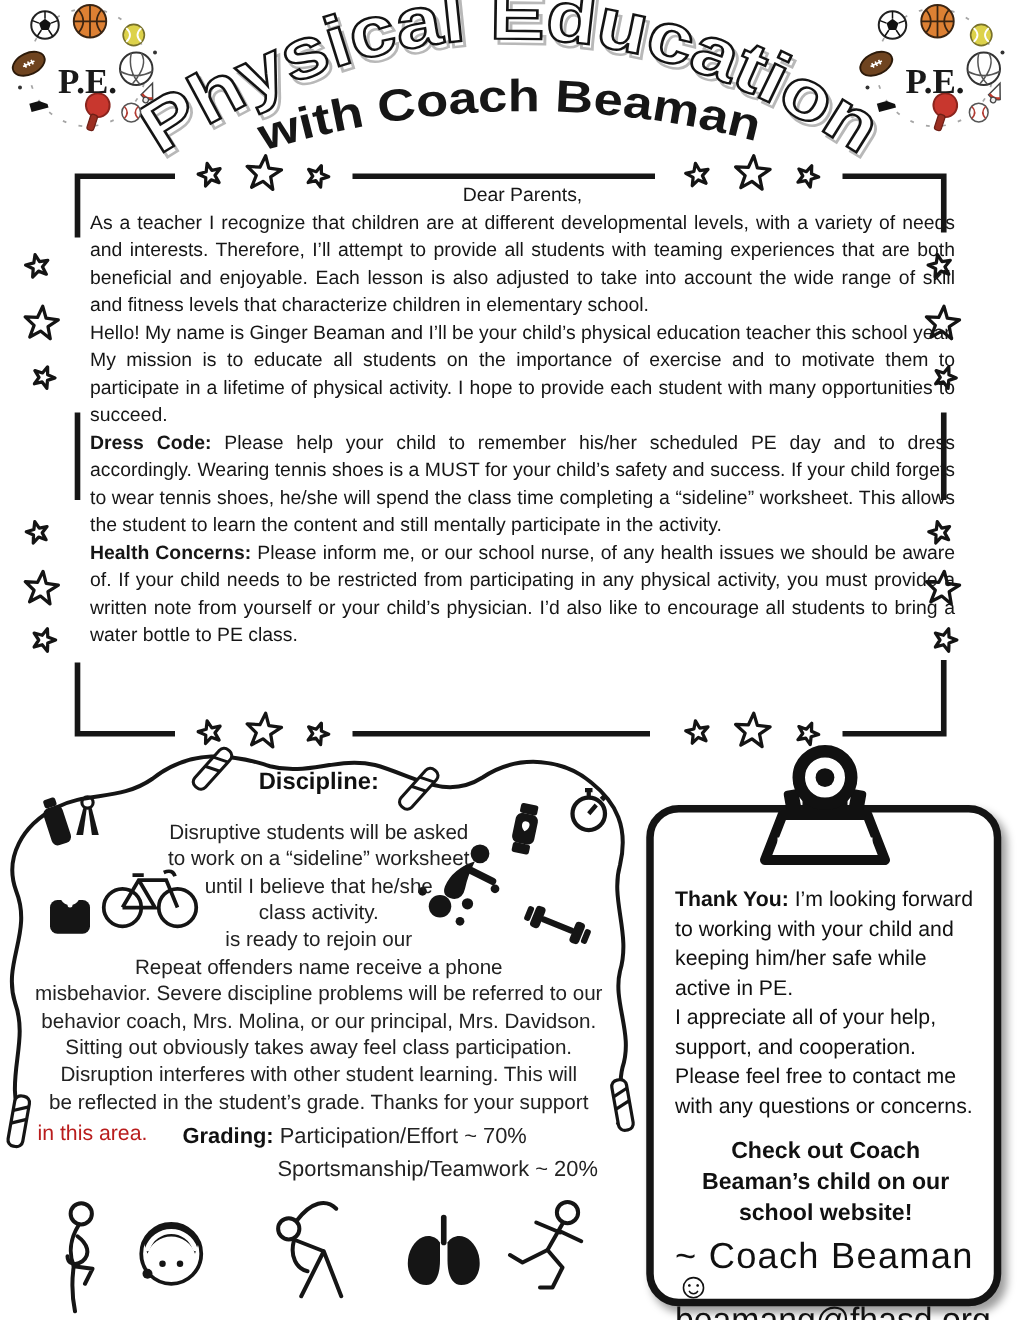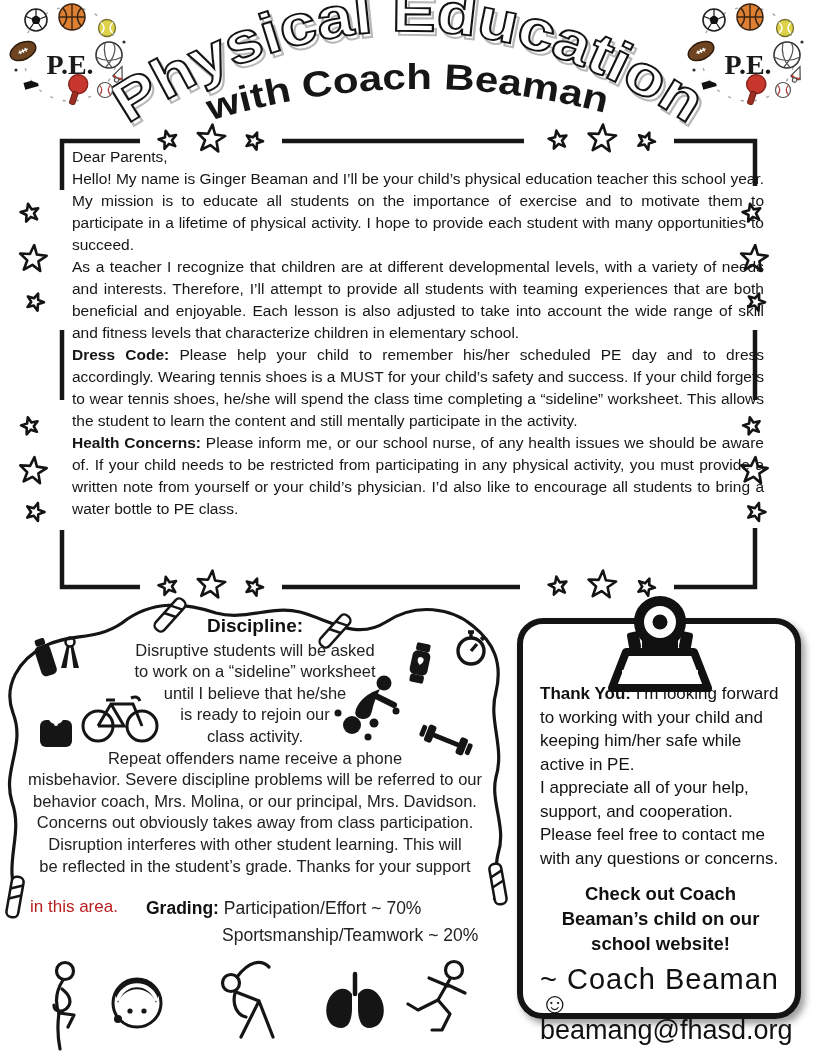--- a/index.html
+++ b/index.html
@@ -5,34 +5,34 @@
   * { margin:0; padding:0; box-sizing:border-box; }
   html,body { width:816px; height:1056px; background:#fff; overflow:hidden;
               font-family:"Liberation Sans", sans-serif; color:#1a1a1a; }
   #page { position:relative; width:816px; height:1056px; background:#fff; }
   svg { position:absolute; left:0; top:0; }
   #art { width:816px; height:1056px; z-index:1; }
 
   .letter { position:absolute; left:72px; top:146px; width:692px; z-index:3;
             font-size:15.5px; line-height:22px; color:#161616; }
   .letter p { margin:0; text-align:justify; }
-  .letter p.nojust { text-align:left; }
+  .letter p.nojust { text-align:center; }
   .letter b { font-weight:bold; }
 
   .disc { position:absolute; left:12px; top:615px; width:486px; z-index:3;
           text-align:center; font-size:16.5px; line-height:21.6px; color:#222; }
-  .disc .hd { font-size:19px; font-weight:bold; color:#111; margin-bottom:3px; }
+  .disc .hd { font-size:19px; font-weight:bold; color:#111; margin-bottom:19px; }
   .disc-last { position:absolute; left:30px; top:897px; font-size:17px; color:#b91c1c; z-index:3; }
 
   .grading { position:absolute; left:146px; top:895px; z-index:3;
              font-size:17.5px; line-height:26.5px; color:#222; }
   .grading b { font-weight:bold; color:#111;text-align:center; }
   .grading .gi { padding-left:76px; }
 
-  .clipboard { position:absolute; left:517px; top:618px; width:284px; height:401px;
+  .clipboard { position:absolute; left:517px; top:644px; width:284px; height:401px;
                background:#fff; border:6px solid #141414; border-radius:26px;
                box-shadow:4px 5px 7px #9d9d9d; z-index:2;
                padding:58px 14px 10px 17px; font-size:17px; line-height:23.5px; color:#111; }
   .clipboard b { font-weight:bold; }
   .clipboard .web { font-weight:bold; text-align:center; font-size:18.5px; line-height:25px; margin-top:11px; }
   .clipboard .sig { text-align:left; font-size:29px; margin-top:12px; letter-spacing:1px; }
   .clipboard .email { text-align:center; font-size:27px; margin-top:4px; }
   #clip-art { left:592px; top:588px; width:136px; height:110px; z-index:4; }
 </style>
 </head>
@@ -260,37 +260,37 @@
   <rect x="36" y="44" width="12" height="18" rx="3" fill="#111" transform="rotate(-10 42 53)"></rect>
   <rect x="88" y="44" width="12" height="18" rx="3" fill="#111" transform="rotate(10 94 53)"></rect>
   <path d="M20,100 L34,64 H102 L116,100 Z" fill="#fff" stroke="#111" stroke-width="8" stroke-linejoin="round"></path>
   <path d="M30,86 H106" stroke="#fff" stroke-width="8"></path>
   <circle cx="68" cy="34" r="21" fill="#fff" stroke="#111" stroke-width="10"></circle>
   <circle cx="68" cy="34" r="7.5" fill="#111"></circle>
 </svg>
 
 <div class="letter">
   <p class="nojust">Dear Parents,</p>
+  <p>As a teacher I recognize that children are at different developmental levels, with a variety of needs and interests. Therefore, I’ll attempt to provide all students with teaming experiences that are both beneficial and enjoyable. Each lesson is also adjusted to take into account the wide range of skill and fitness levels that characterize children in elementary school.</p>
   <p>Hello! My name is Ginger Beaman and I’ll be your child’s physical education teacher this school year. My mission is to educate all students on the importance of exercise and to motivate them to participate in a lifetime of physical activity.  I hope to provide each student with many opportunities to succeed.</p>
-  <p>As a teacher I recognize that children are at different developmental levels, with a variety of needs and interests. Therefore, I’ll attempt to provide all students with teaming experiences that are both beneficial and enjoyable. Each lesson is also adjusted to take into account the wide range of skill and fitness levels that characterize children in elementary school.</p>
   <p><b>Dress Code:</b> <span>Please help your child to remember his/her scheduled PE day and to dress accordingly. Wearing tennis shoes is a MUST for your child’s safety and success. If your child forgets to wear tennis shoes, he/she will spend the class time completing a “sideline” worksheet. This allows the student to learn the content and still mentally participate in the activity.</span></p>
   <p><b>Health Concerns:</b> <span>Please inform me, or our school nurse, of any health issues we should be aware of. If your child needs to be restricted from participating in any physical activity, you must provide a written note from yourself or your child’s physician. I’d also like to encourage all students to bring a water bottle to PE class.</span></p>
 </div>
 
 <div class="disc">
   <div class="hd">Discipline:</div>
   <div>Disruptive  students  will be asked</div>
   <div>to work on a “sideline”  worksheet</div>
   <div>until I believe that he/she</div>
+  <div>class activity.</div>
   <div>is ready to rejoin our</div>
-  <div>class activity.</div>
   <div>Repeat offenders name receive a phone</div>
   <div>misbehavior.  Severe discipline  problems will be referred to our</div>
   <div>behavior coach, Mrs. Molina, or our principal,  Mrs. Davidson.</div>
-  <div>Concerns out obviously takes away from class participation.</div>
+  <div>Sitting out obviously takes away feel class participation.</div>
   <div>Disruption  interferes with other student  learning. This will</div>
   <div>be reflected in the student’s  grade. Thanks  for your support</div>
 </div>
 <div class="disc-last">in this area.</div>
 
 <div class="grading">
   <div><b>Grading:</b> <span>Participation/Effort ~ 70%</span></div>
   <div class="gi"><span>Sportsmanship/Teamwork  ~ 20%</span></div>
 </div>
 

